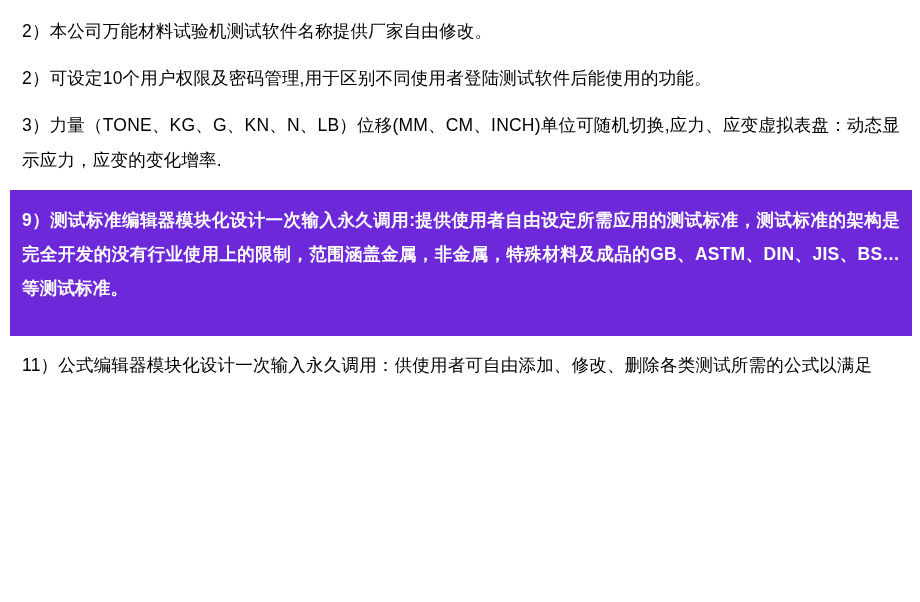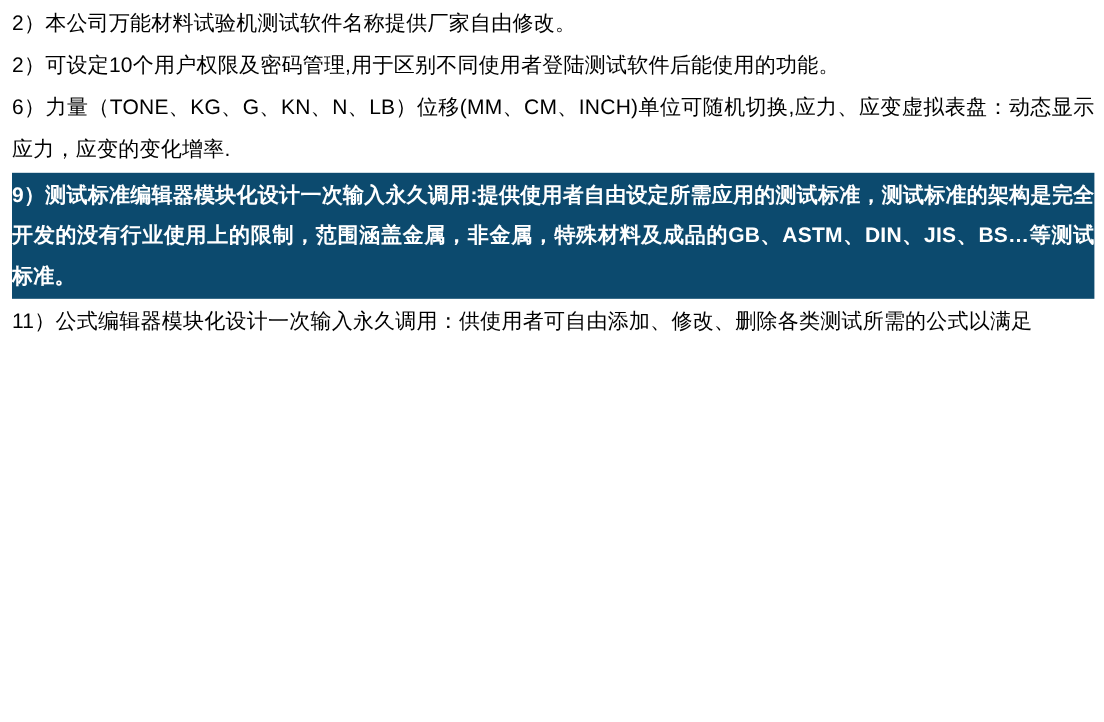--- a/index.html
+++ b/index.html
@@ -16,51 +16,51 @@
   }
   .doc {
     padding: 0 8px 0 10px;
     box-sizing: border-box;
     width: 920px;
   }
   .para {
     font-size: 17.5px;
     line-height: 35px;
     letter-spacing: 0.2px;
-    margin: 0;
+    margin: 12px;
     padding: 0;
     text-align: justify;
     text-justify: inter-ideograph;
     white-space: normal;
     word-break: break-all;
   }
   .para.first {
     padding-top: 2px;
   }
   .hl-block {
-    background: #0c4a6e;
+    background: #6d28d9;
     color: #ffffff;
     font-weight: 700;
     display: block;
-    padding: 1px 0 2px 0;
+    padding: 1px 0 19px 0;
     margin: 2px 0 1px 0;
   }
   .hl-block .para {
     font-size: 17.5px;
     line-height: 34px;
   }
 </style>
 </head>
 <body>
 
 <div class="doc">
 
   <p class="para first">2）本公司万能材料试验机测试软件名称提供厂家自由修改。</p>
   <p class="para">2）可设定10个用户权限及密码管理,用于区别不同使用者登陆测试软件后能使用的功能。</p>
-  <p class="para">6）力量（TONE、KG、G、KN、N、LB）位移(MM、CM、INCH)单位可随机切换,应力、应变虚拟表盘：动态显示应力，应变的变化增率.</p>
+  <p class="para">3）力量（TONE、KG、G、KN、N、LB）位移(MM、CM、INCH)单位可随机切换,应力、应变虚拟表盘：动态显示应力，应变的变化增率.</p>
 
   <div class="hl-block">
     <p class="para">9）测试标准编辑器模块化设计一次输入永久调用:提供使用者自由设定所需应用的测试标准，测试标准的架构是完全开发的没有行业使用上的限制，范围涵盖金属，非金属，特殊材料及成品的GB、ASTM、DIN、JIS、BS…等测试标准。</p>
   </div>
 
   <p class="para">11）公式编辑器模块化设计一次输入永久调用：供使用者可自由添加、修改、删除各类测试所需的公式以满足</p>
 
 </div>
 
 </body></html>

